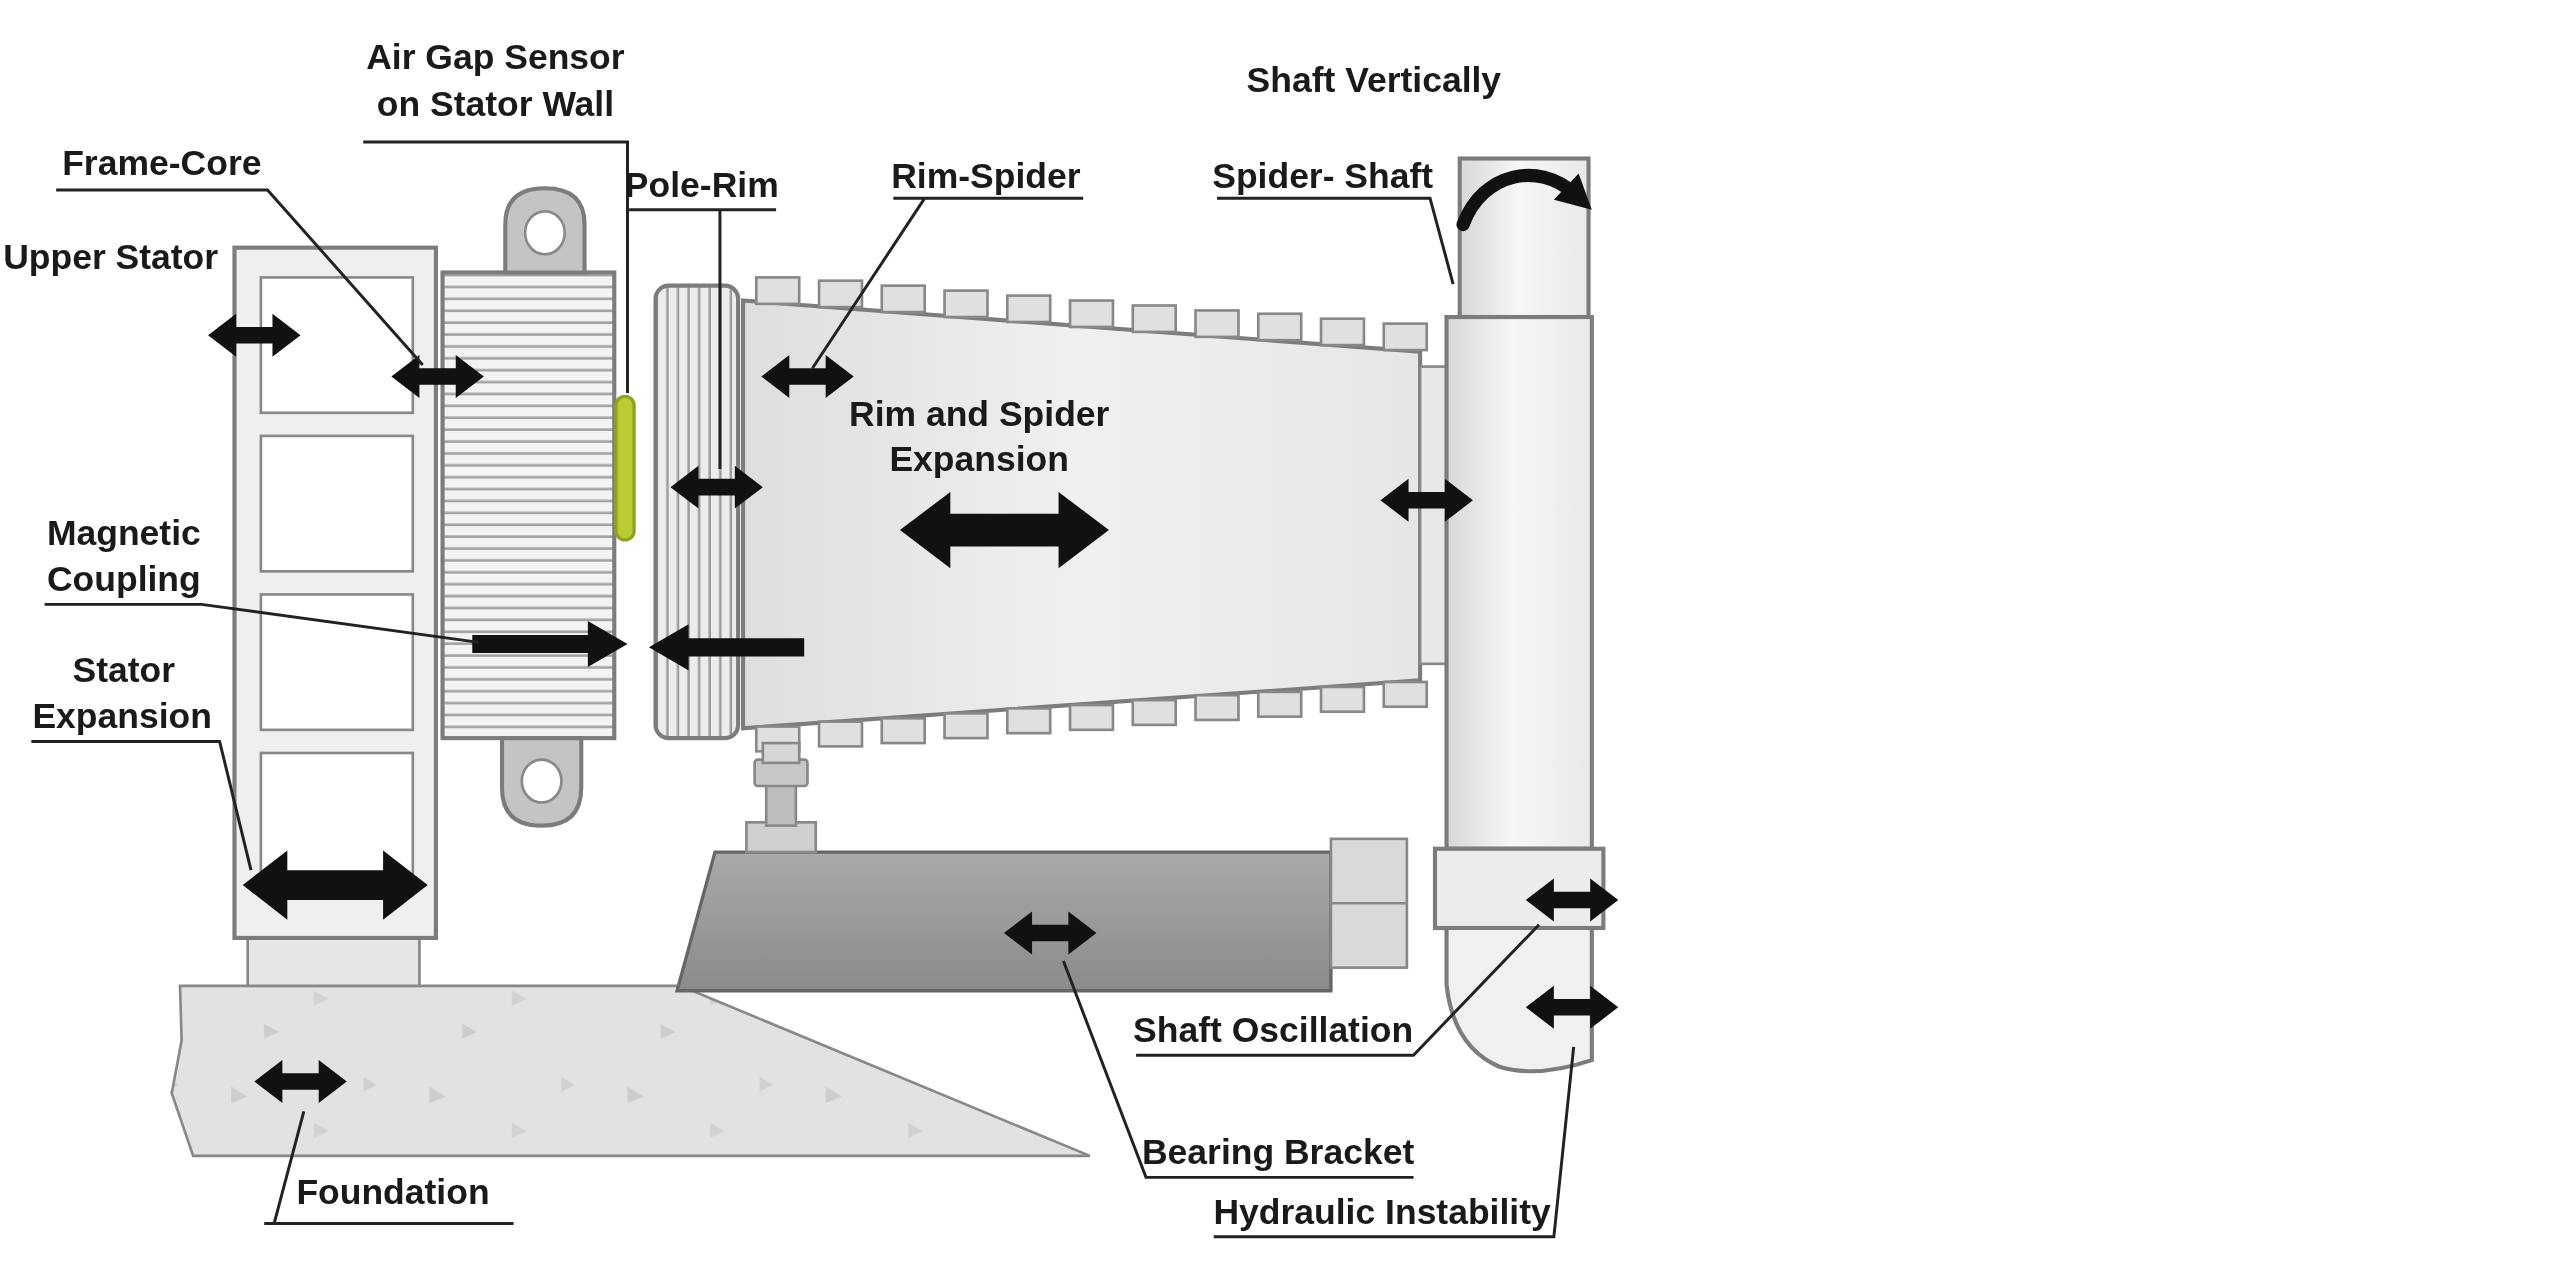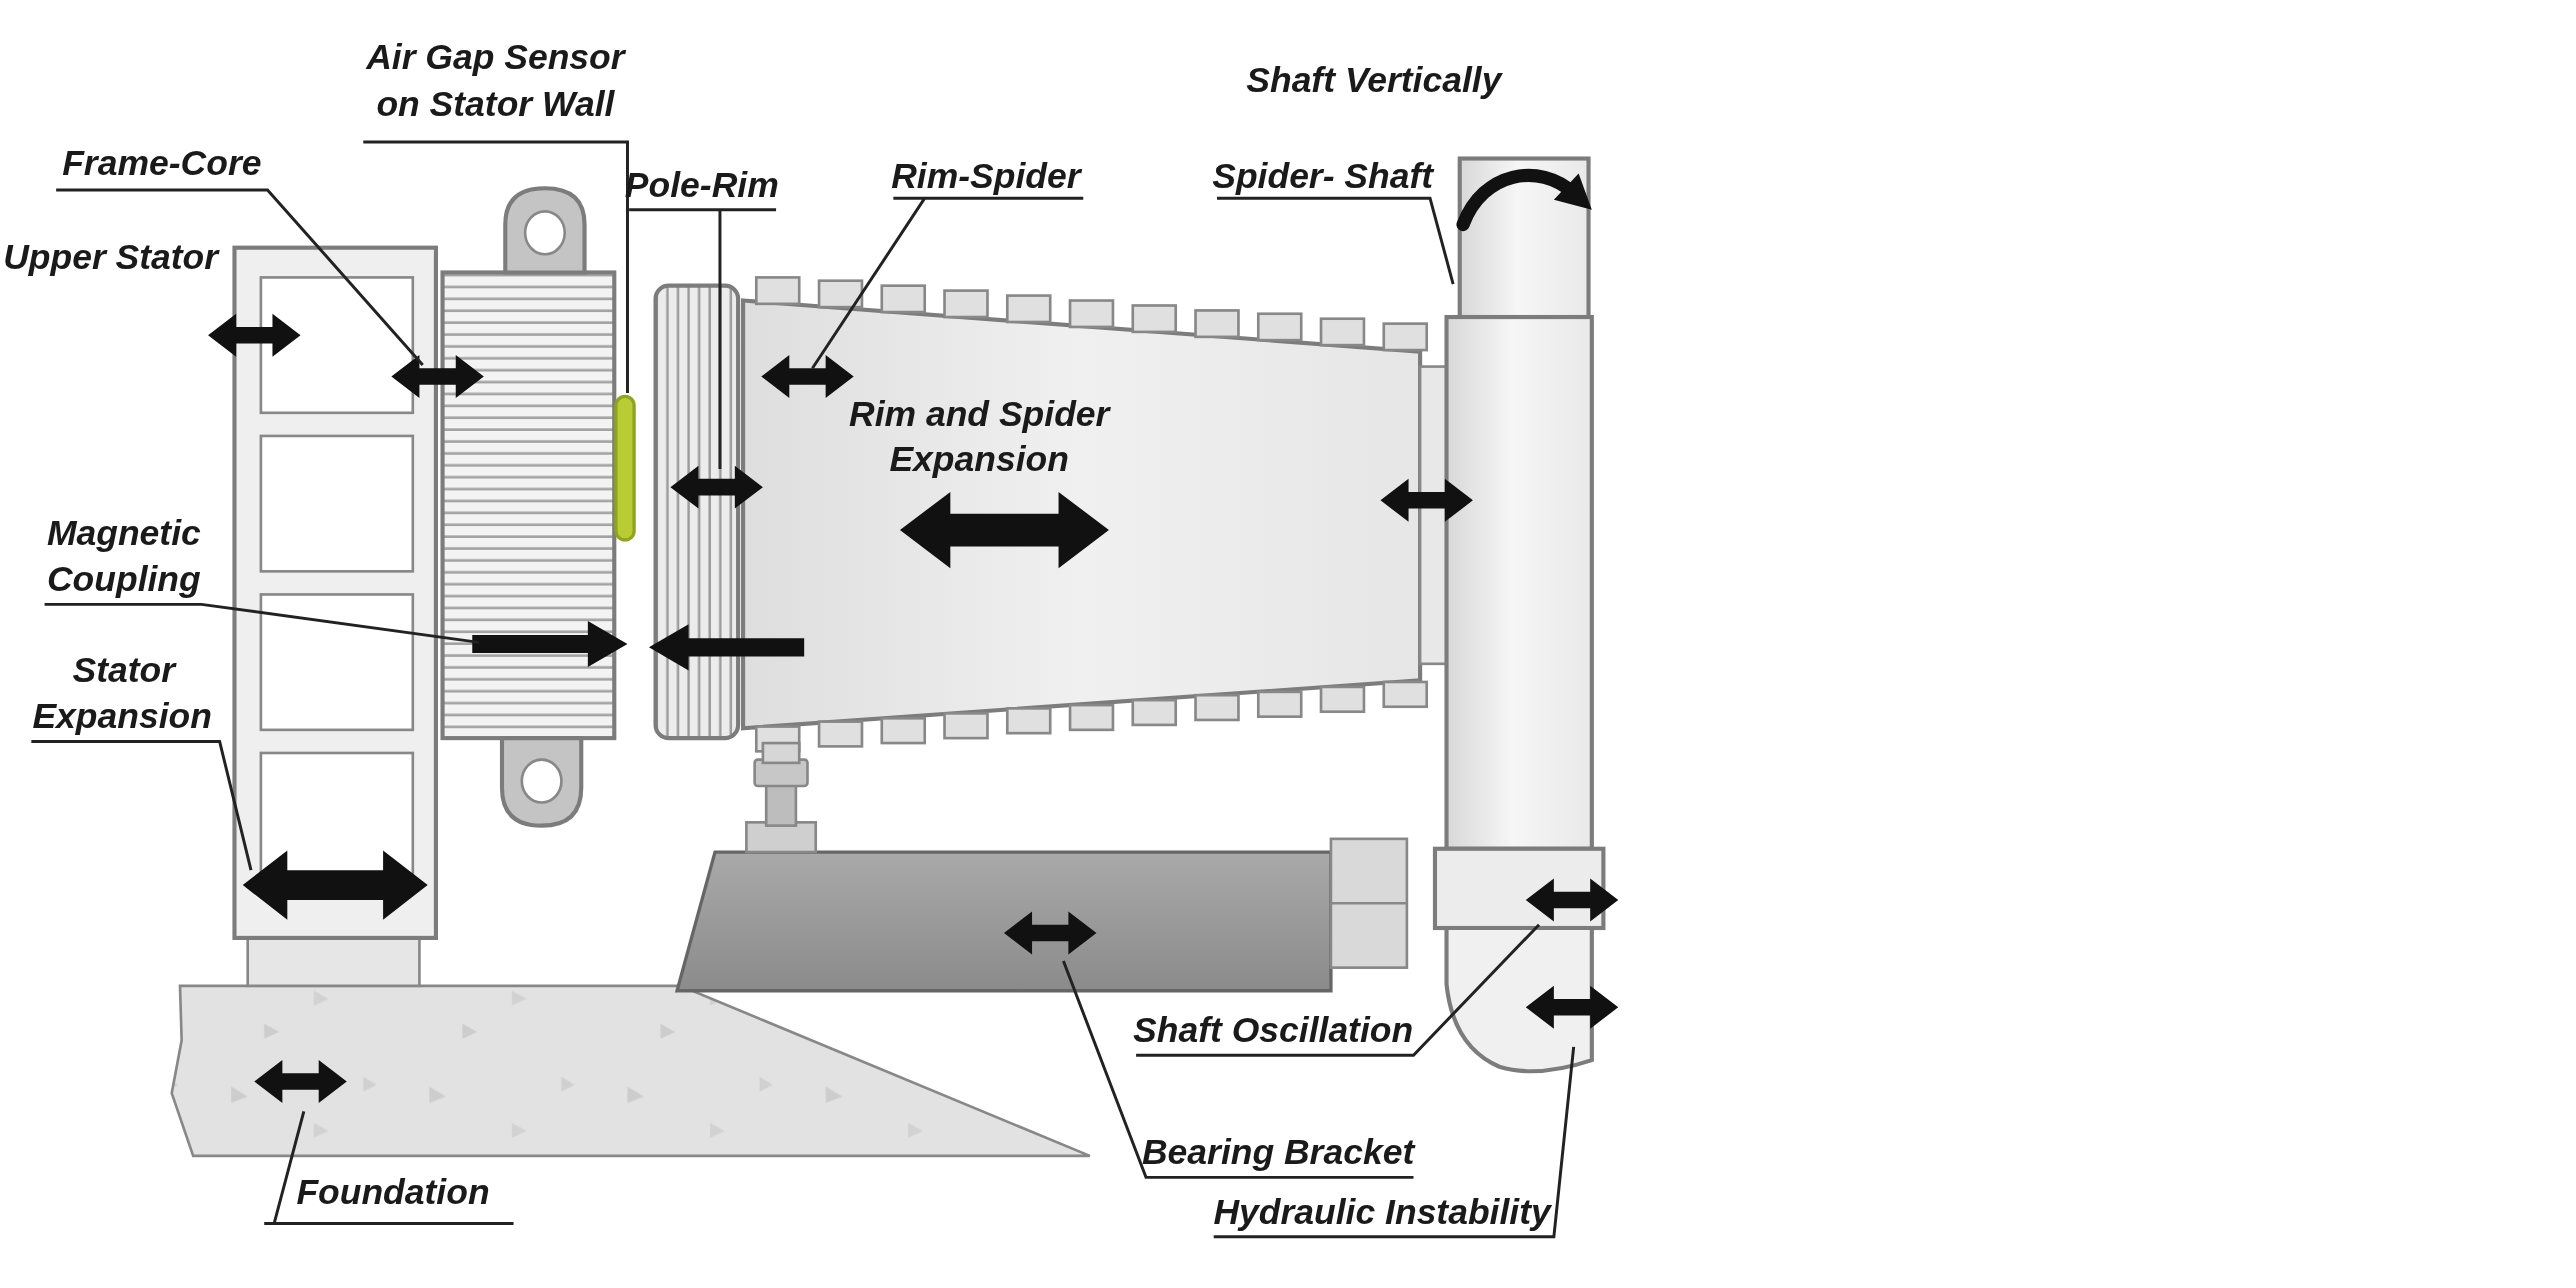--- a/index.html
+++ b/index.html
@@ -4,21 +4,21 @@
 <style>
   html, body {
     margin: 0;
     padding: 0;
     width: 2576px;
     height: 1288px;
     background: #ffffff;
     overflow: hidden;
     font-family: "Liberation Sans", sans-serif;
   }
-  .diagram-wrap { width: 2576px; height: 1288px; font-style: italic; }
+  .diagram-wrap { width: 2576px; height: 1288px; }
   svg { display: block; }
   text {
     font-family: "Liberation Sans", sans-serif;
     font-weight: 700;
     font-size: 21.5px;
     fill: #1a1a1a;
     text-anchor: middle;
   }
   .arrow { fill: #111111; }
   .leader { stroke: #222222; stroke-width: 1.8; fill: none; }

